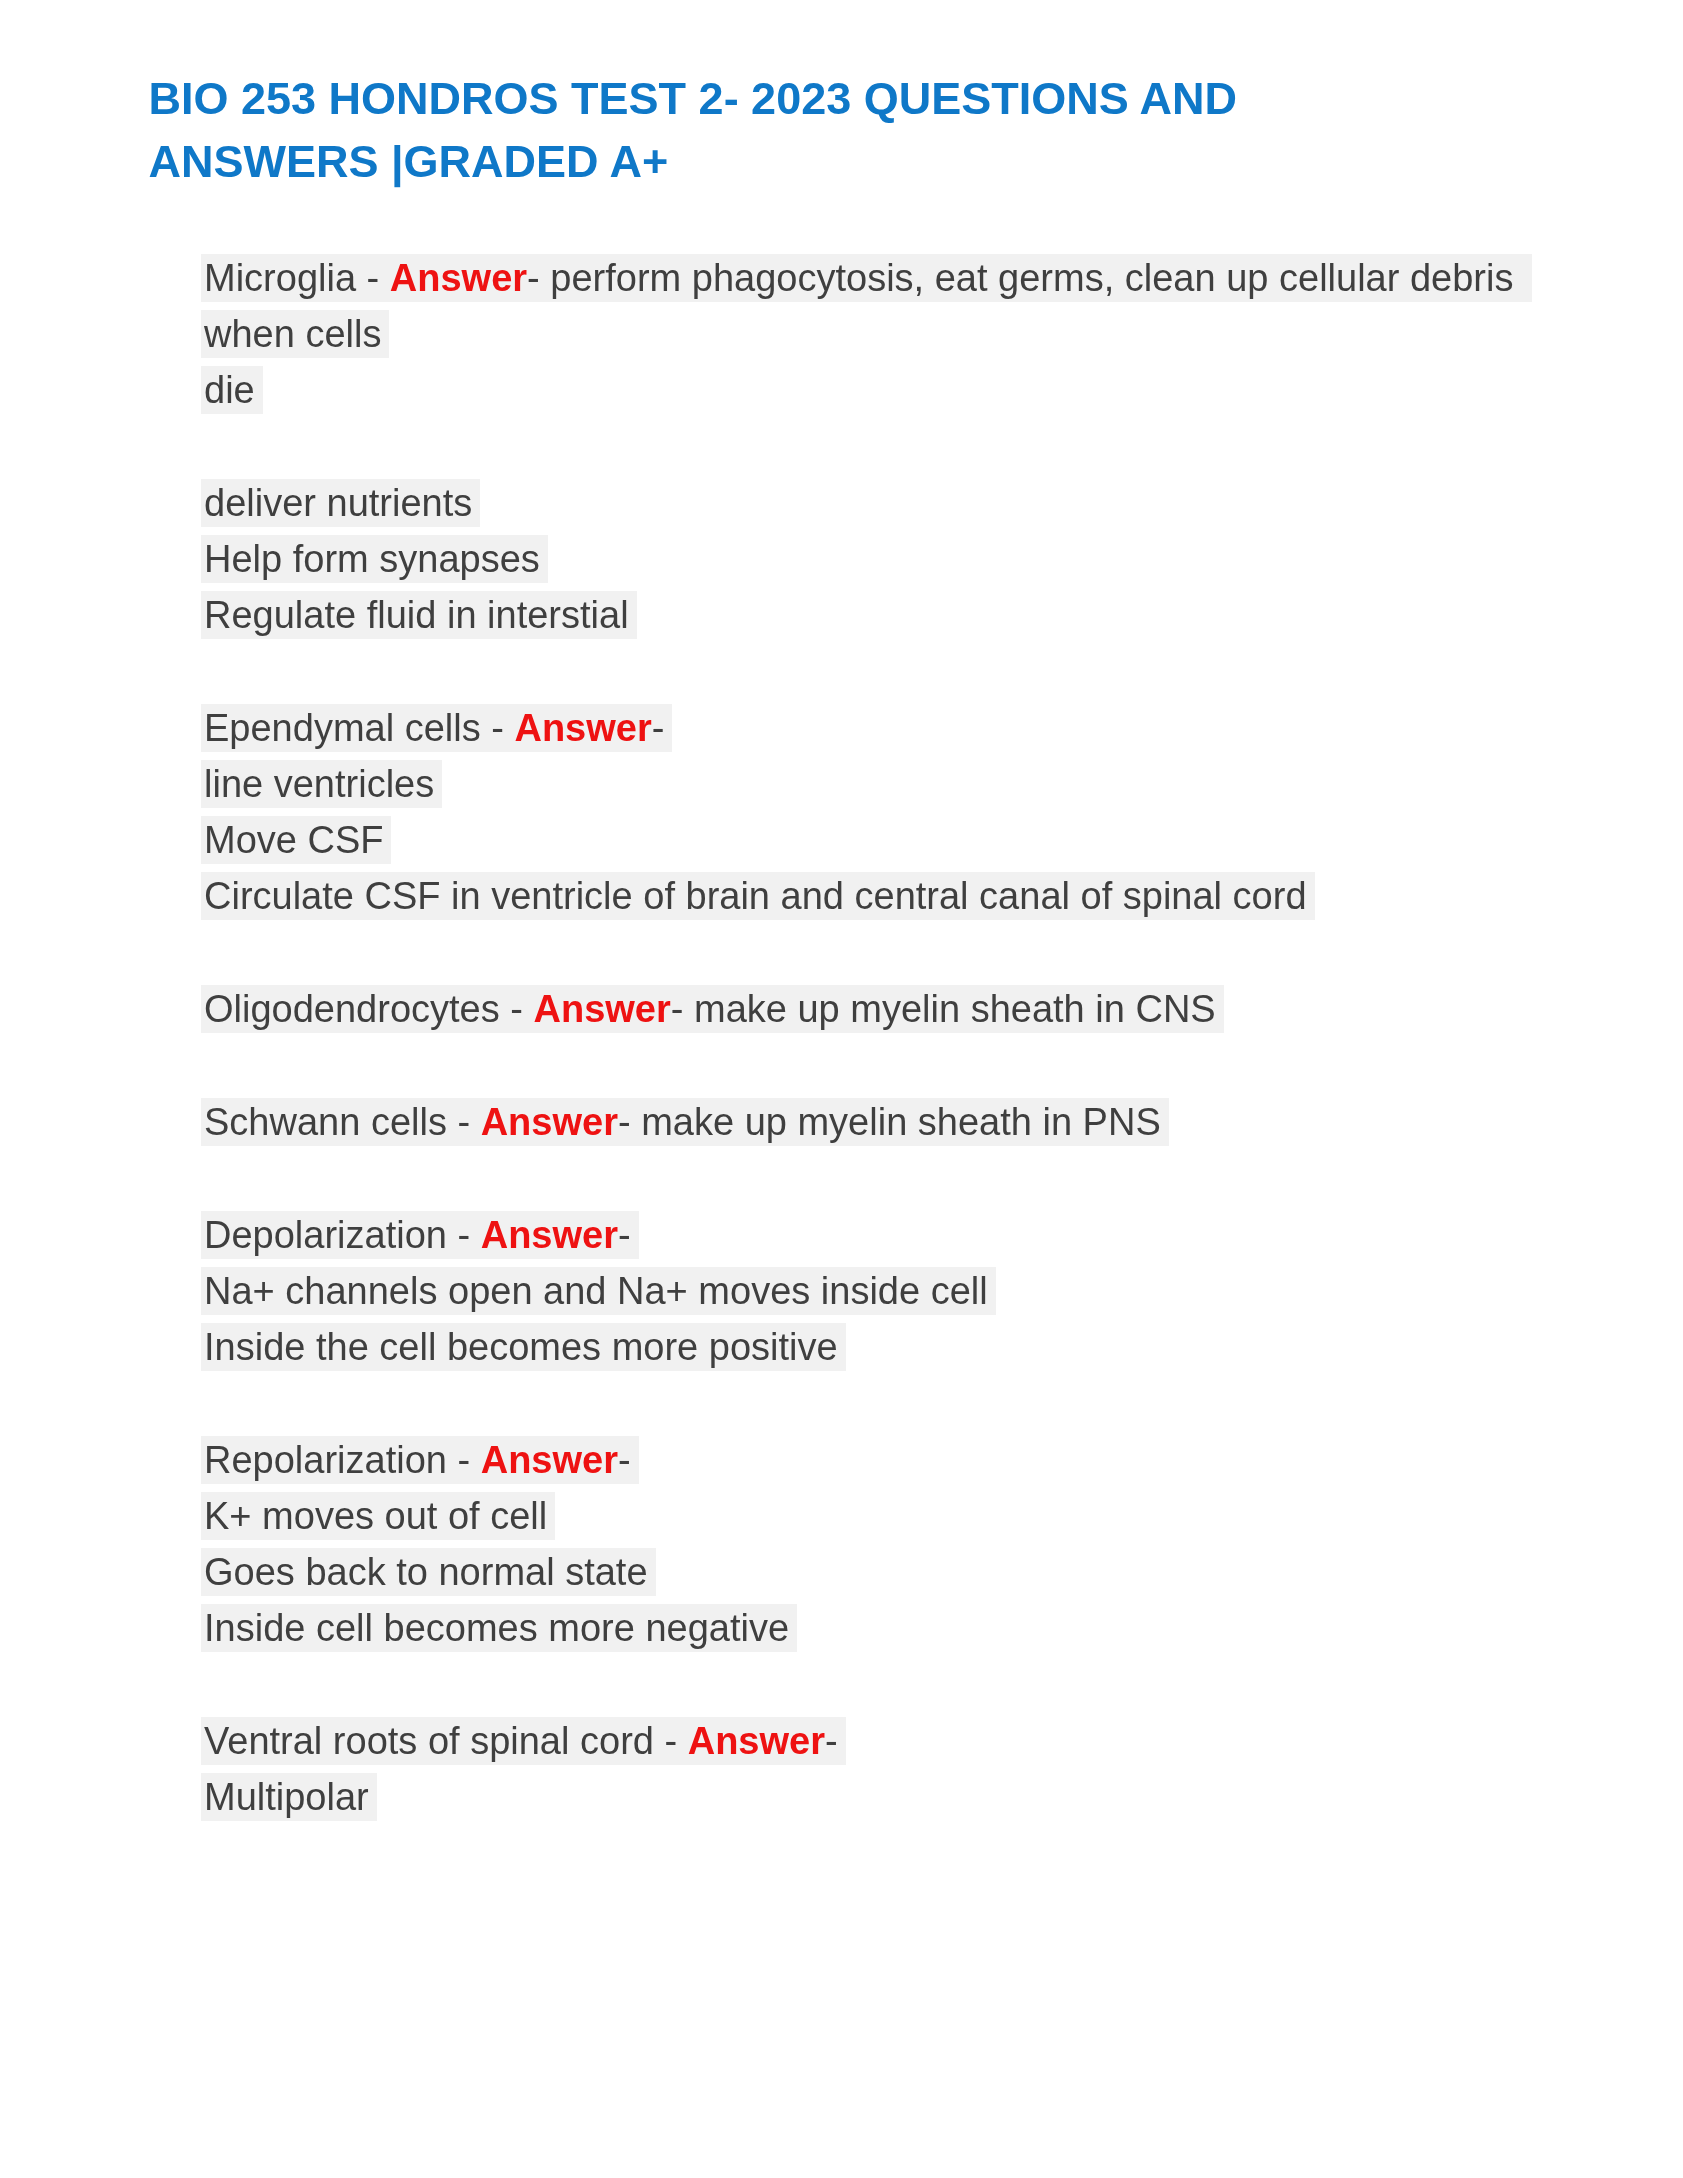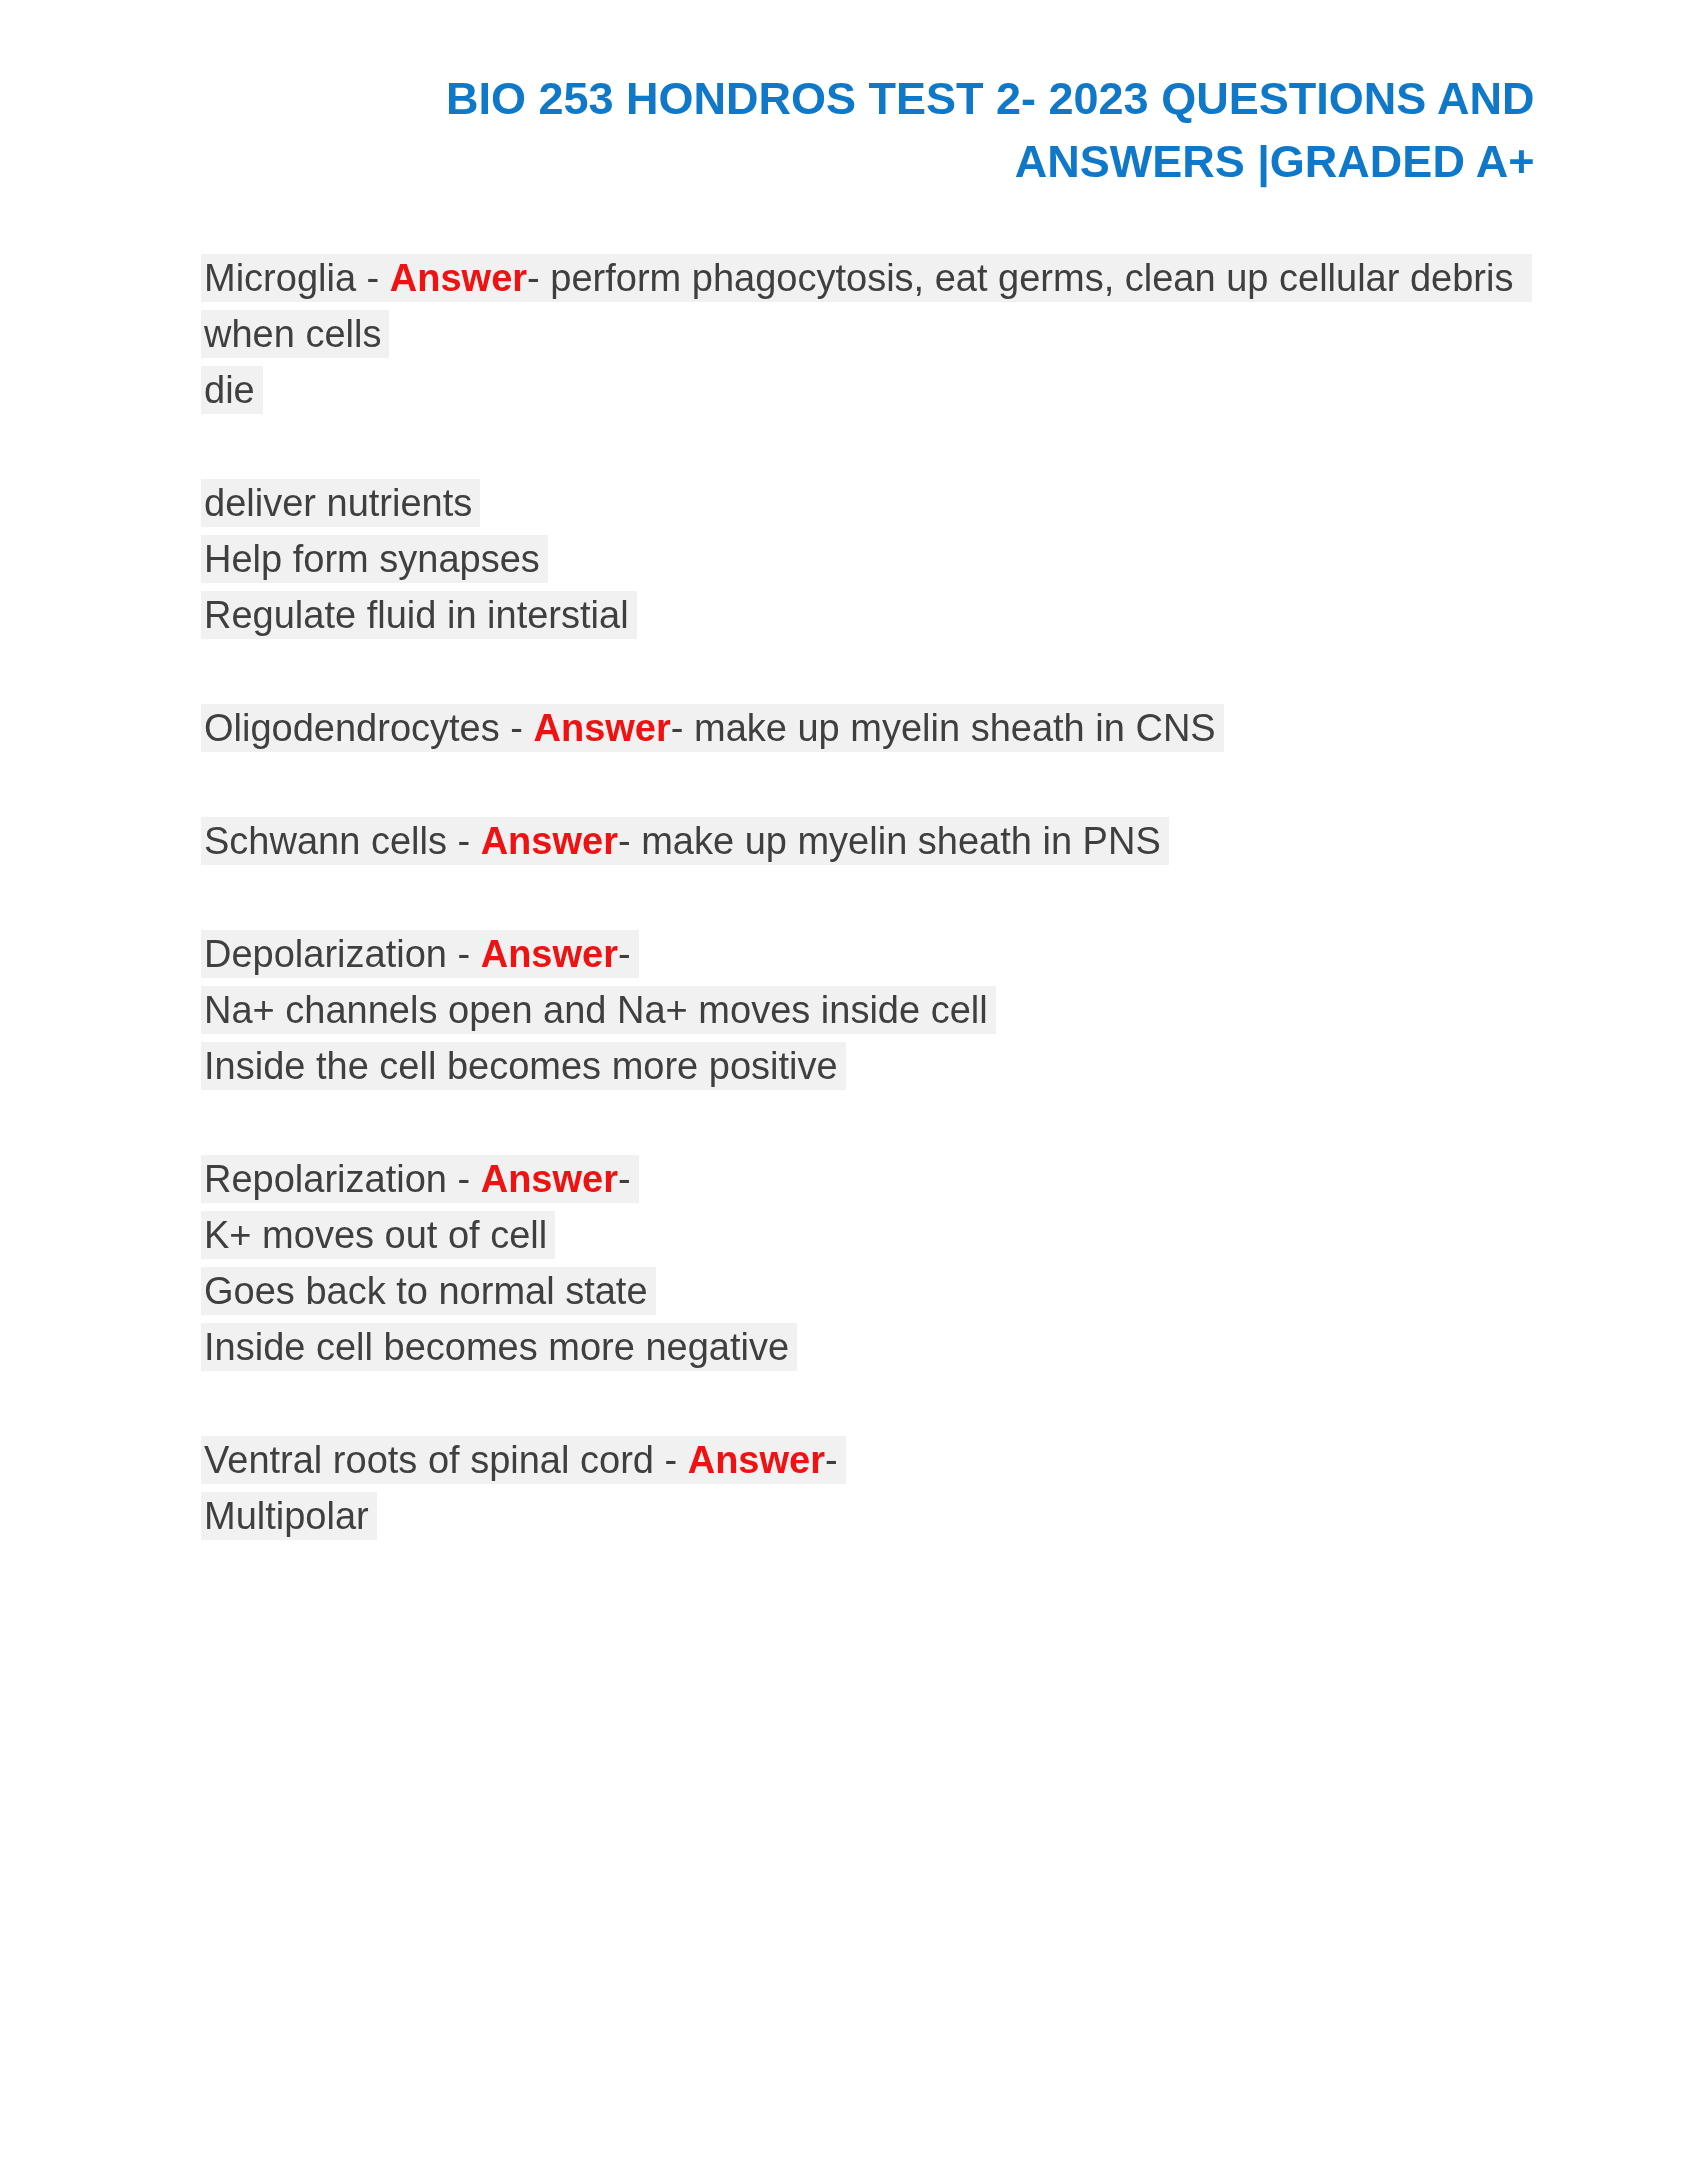--- a/index.html
+++ b/index.html
@@ -18,21 +18,21 @@
     font-family:"Liberation Sans", sans-serif;
     color:var(--body-text,#3f3f3f);
     overflow:hidden;
   }
   .page{
     width:1683px;
     height:2178px;
     padding-top:67px;
   }
   .doc-title{
-    text-align:right;
+    text-align:left;
     color:var(--title-blue,#0f78c8);
     font-weight:700;
     font-size:45px;
     line-height:63px;
     margin:0 auto 57px auto;
     width:1386px;
   }
   .content{
     margin-left:201px;
     width:1366px;
@@ -71,20 +71,26 @@
       <p class="line"><span class="hl"><span>Microglia - </span><span class="answer">Answer</span><span>- perform phagocytosis, eat germs, clean up cellular debris when cells</span></span></p>
       <p class="line"><span class="hl">die</span></p>
     </div>
 
     <div class="qa">
       <p class="line"><span class="hl">deliver nutrients</span></p>
       <p class="line"><span class="hl">Help form synapses</span></p>
       <p class="line"><span class="hl">Regulate fluid in interstial</span></p>
     </div>
 
+    <div class="qa">
+      <p class="line"><span class="hl"><span>Ependymal cells - </span><span class="answer">Answer</span><span>-</span></span></p>
+      <p class="line"><span class="hl">line ventricles</span></p>
+      <p class="line"><span class="hl">Move CSF</span></p>
+      <p class="line"><span class="hl">Circulate CSF in ventricle of brain and central canal of spinal cord</span></p>
+    </div>
 
     <div class="qa">
       <p class="line"><span class="hl"><span>Oligodendrocytes - </span><span class="answer">Answer</span><span>- make up myelin sheath in CNS</span></span></p>
     </div>
 
     <div class="qa">
       <p class="line"><span class="hl"><span>Schwann cells - </span><span class="answer">Answer</span><span>- make up myelin sheath in PNS</span></span></p>
     </div>
 
     <div class="qa">

